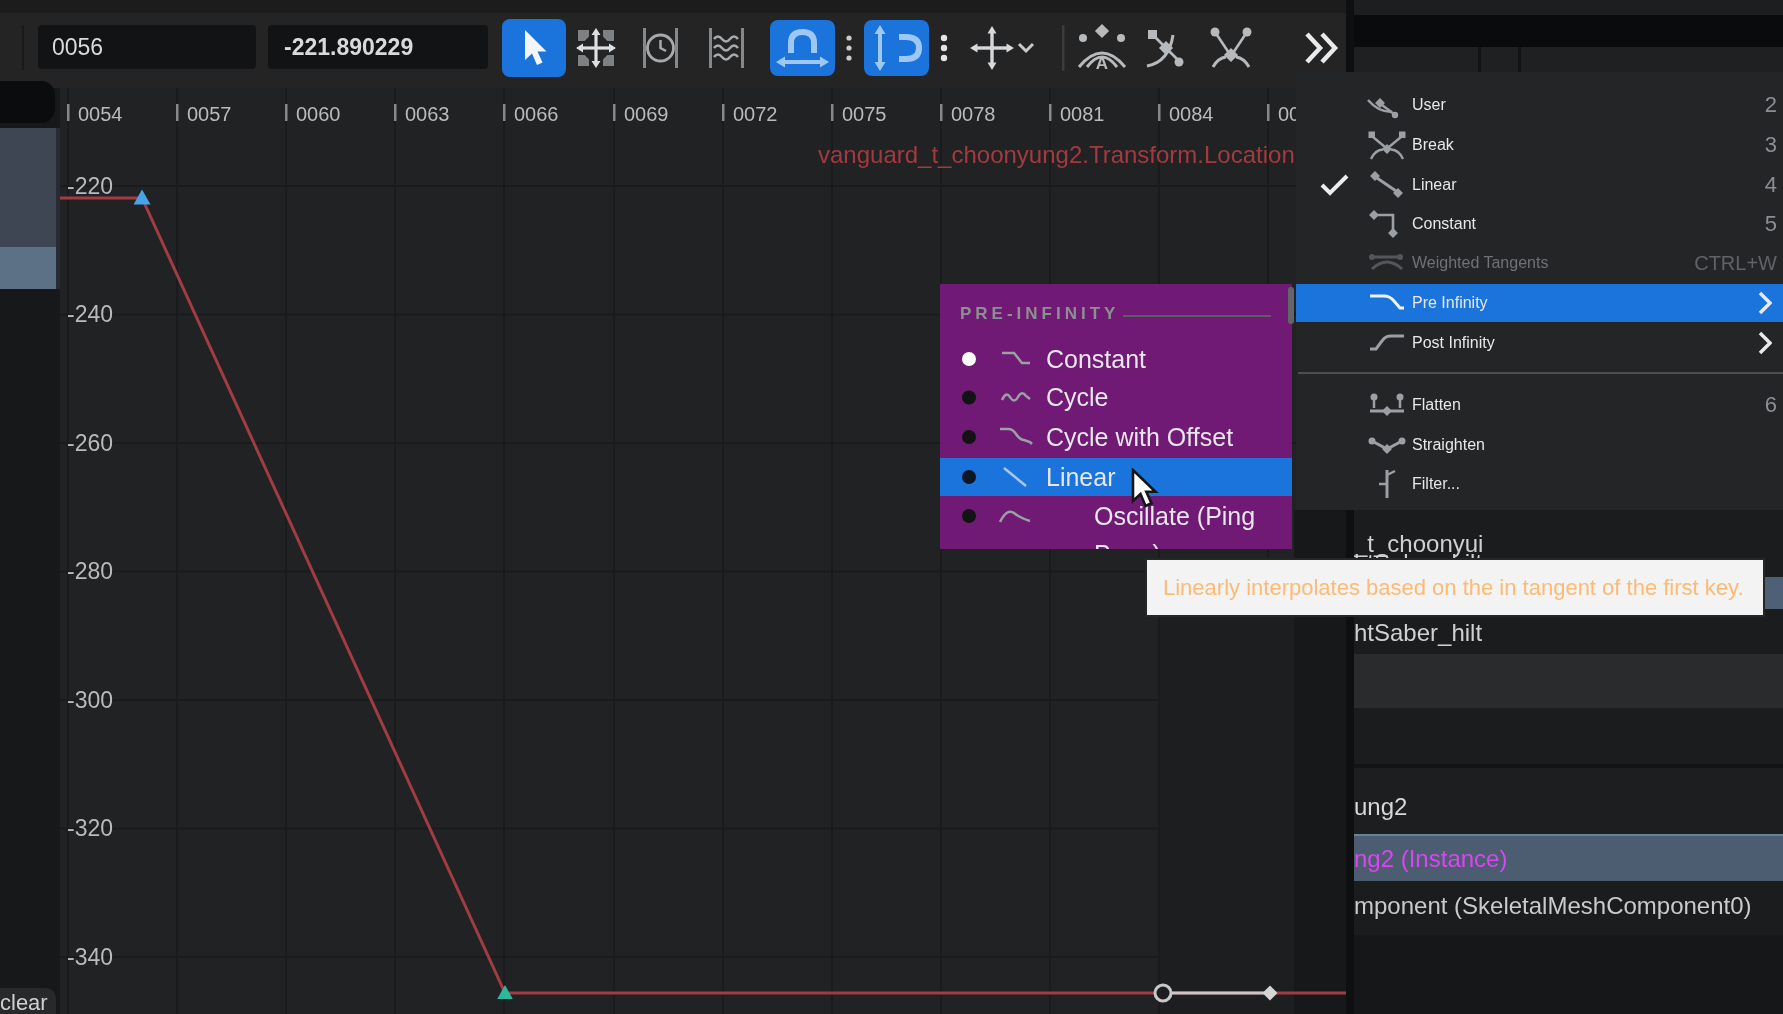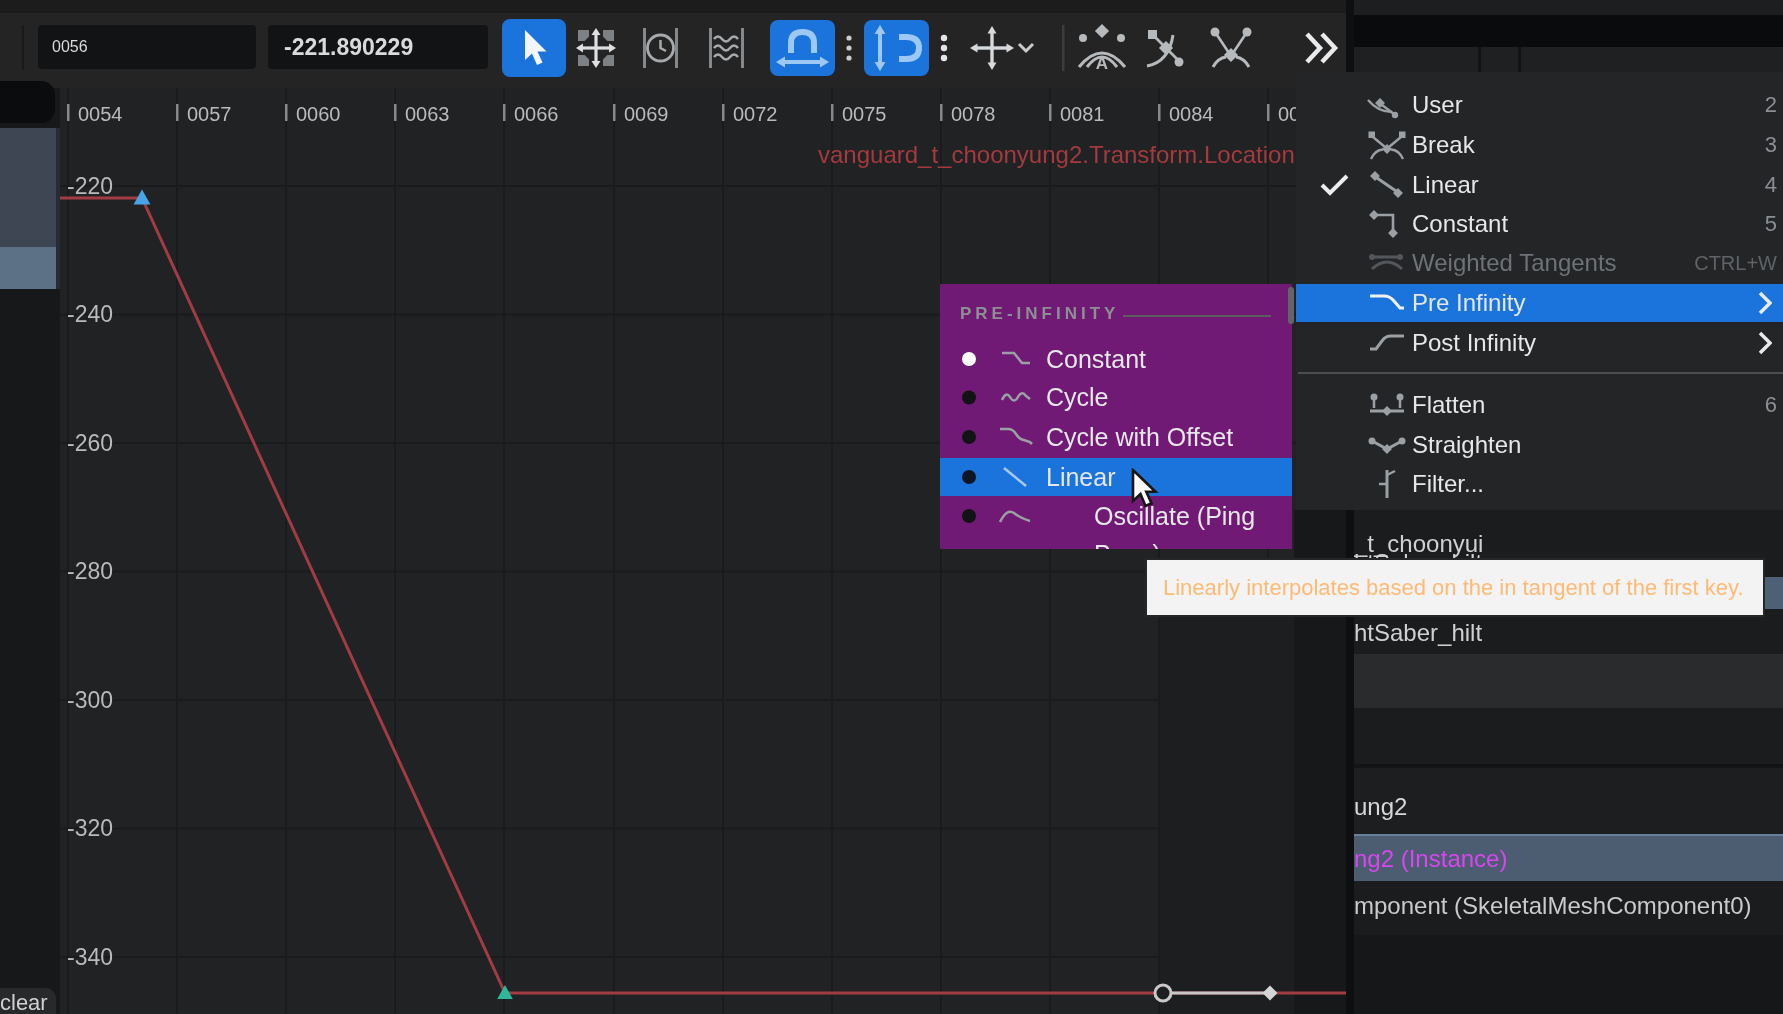--- a/index.html
+++ b/index.html
@@ -8,21 +8,21 @@
   .abs{position:absolute;}
 </style>
 </head>
 <body>
 
 <div class="abs" id="topstrip" style="left:0;top:0;width:1350px;height:13px;background:#1c1c1d;"></div>
 <div class="abs" id="toolbar" style="left:0;top:13px;width:1350px;height:75px;background:#242425;"></div>
 <div class="abs" style="left:22px;top:25px;width:2px;height:45px;background:#19191a;"></div>
 
 <div class="abs" style="left:38px;top:25px;width:218px;height:44px;background:#121314;border-radius:4px;"></div>
-<div class="abs" style="left:52px;top:25px;height:37px;line-height:44px;color:#d9dadb;font-size:16px;">0056</div>
+<div class="abs" style="left:52px;top:25px;height:37px;line-height:44px;color:#d9dadb;font-size:23px;">0056</div>
 <div class="abs" style="left:268px;top:25px;width:220px;height:44px;background:#121314;border-radius:4px;"></div>
 <div class="abs" style="left:284px;top:25px;height:44px;line-height:44px;color:#d9dadb;font-size:23px;font-weight:700;">-221.890229</div>
 
 <svg class="abs" style="left:495px;top:13px;" width="855" height="75">
 
   <rect x="7" y="6" width="64" height="58" rx="8" fill="#1b74dc"></rect>
   <path d="M30 17 L30 47 L37 40.5 L42 52 L47.5 49.5 L42.5 38.5 L51.5 38.5 Z" fill="#f2f6fa"></path>
 
   <g fill="#7d8184">
     <rect x="83" y="17" width="11" height="11"></rect>
@@ -332,21 +332,21 @@
     </svg>
   <svg class="abs" style="left:462px;top:259px;" width="14" height="24">
       <path d="M2 2 L12 12 L2 22" fill="none" stroke="#e8e9ea" stroke-width="3.5"></path>
     </svg>
 
   <svg class="abs" style="left:24px;top:101px;" width="30" height="24">
       <path d="M2 12 L10 20 L27 3" fill="none" stroke="#eceded" stroke-width="4"></path>
     </svg>
 </div>
 <style>
-  .mmt{left:116px;height:40px;line-height:40px;color:#e6e7e8;font-size:24px;}
+  .mmt{left:116px;height:40px;line-height:40px;color:#e6e7e8;font-size:16px;}
   .mms{right:6px;height:40px;line-height:40px;color:#8b8f93;font-size:22px;text-align:right;}
 </style>
 <div class="abs" style="left:940px;top:284px;width:352px;height:265px;background:#701a75;overflow:hidden;">
 
   <div class="abs" style="left:20px;top:20px;color:#8d9093;font-size:17px;font-weight:700;letter-spacing:4px;">PRE-INFINITY</div>
   <div class="abs" style="left:183px;top:31px;width:148px;height:2px;background:#5b5d60;"></div>
 
   <div class="abs" style="left:0;top:174px;width:352px;height:38px;background:#1b74dc;"></div>
 
   <svg class="abs" style="left:0;top:0;" width="352" height="265">

